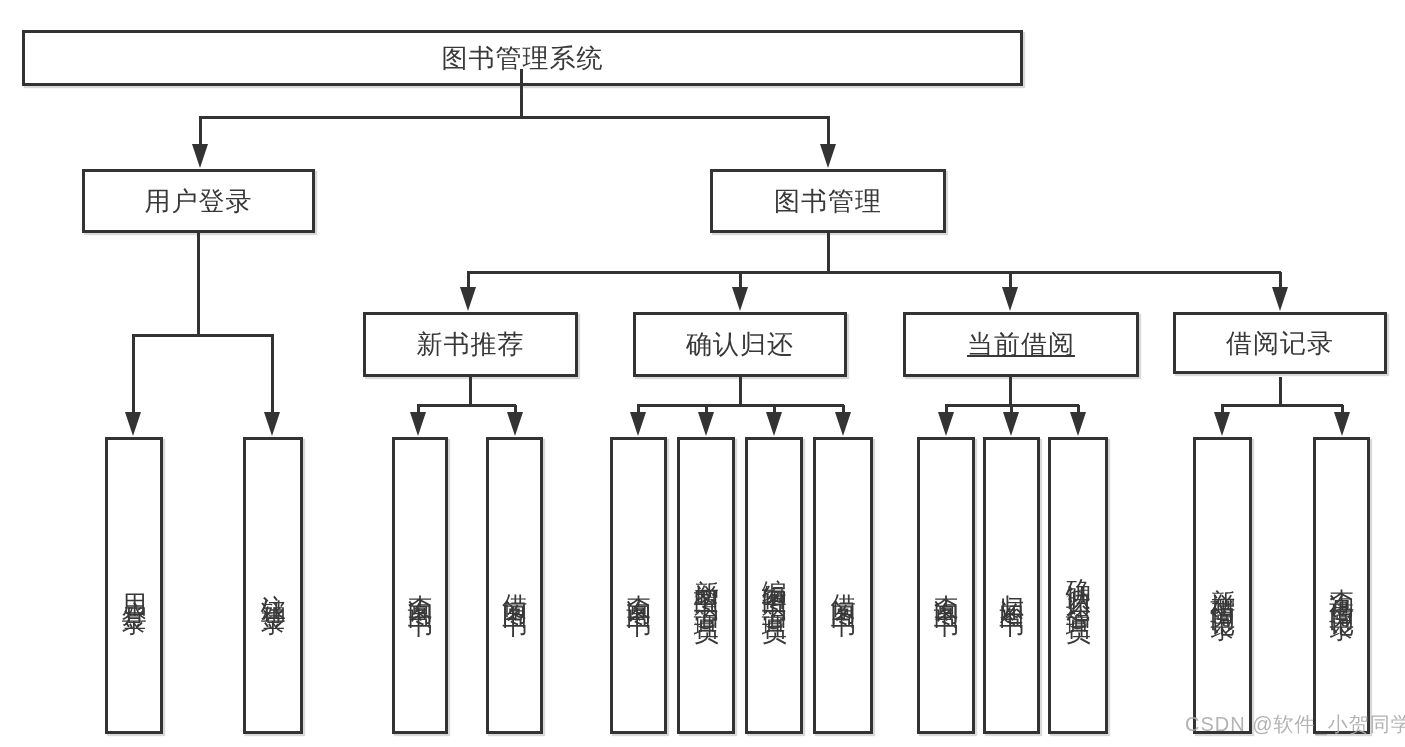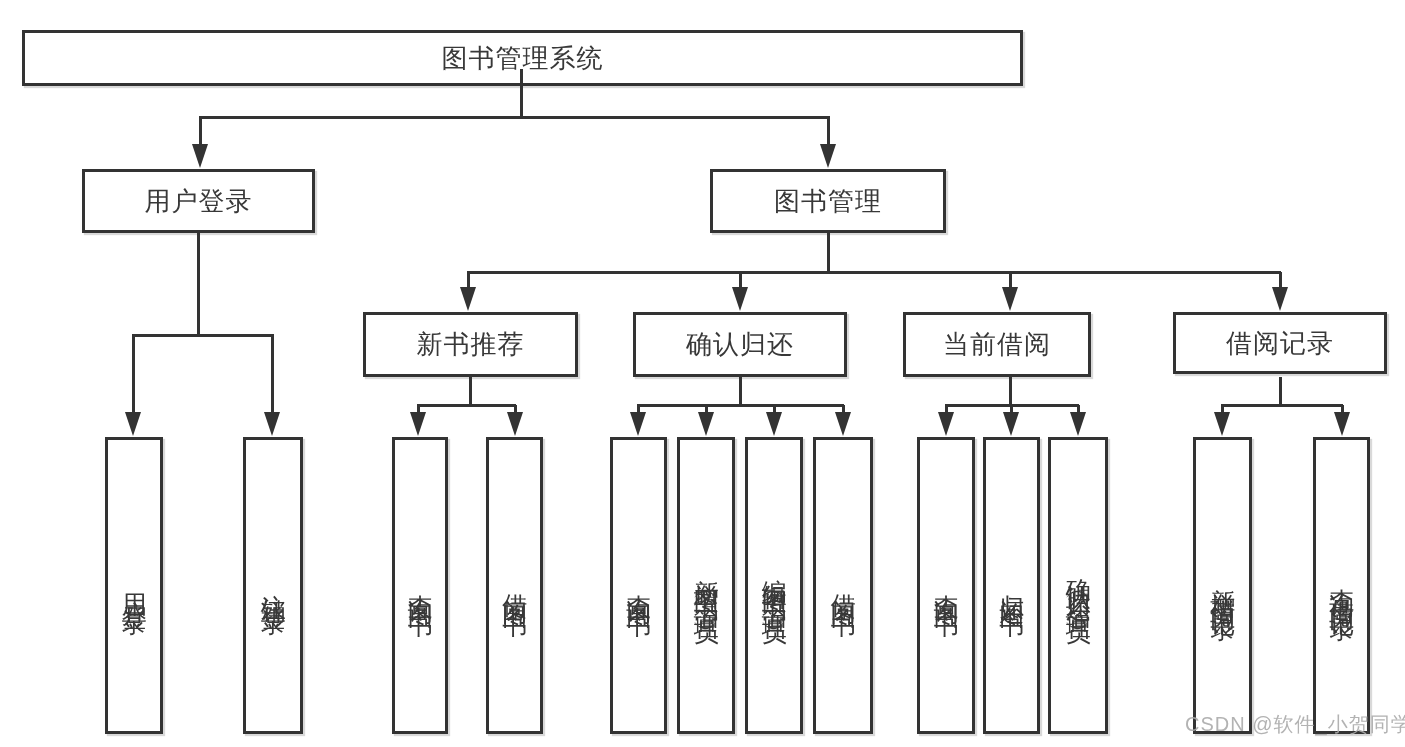--- a/index.html
+++ b/index.html
@@ -46,21 +46,21 @@
     </div>
     <div class="node h" style="left: 710px; top: 169px; width: 236px; height: 64px; font-family: Liberation Serif, serif;">
       <span class="lbl">图书管理</span>
     </div>
     <div class="node h" style="left: 363px; top: 312px; width: 215px; height: 65px;">
       <span class="lbl">新书推荐</span>
     </div>
     <div class="node h" style="left: 633px; top: 312px; width: 214px; height: 65px;">
       <span class="lbl">确认归还</span>
     </div>
-    <div class="node h" style="left: 903px; top: 312px; width: 188px; height: 65px;">
+    <div class="node h" style="left: 903px; top: 312px; width: 236px; height: 65px; text-decoration: underline;">
       <span class="lbl">当前借阅</span>
     </div>
     <div class="node h" style="left: 1173px; top: 312px; width: 214px; height: 62px;">
       <span class="lbl">借阅记录</span>
     </div>
     <div class="node v" style="left: 105px; top: 437px; width: 58px; height: 297px;">
       <span class="lbl">用户登录</span>
     </div>
     <div class="node v" style="left: 243px; top: 437px; width: 60px; height: 297px;">
       <span class="lbl">注销登录</span>

